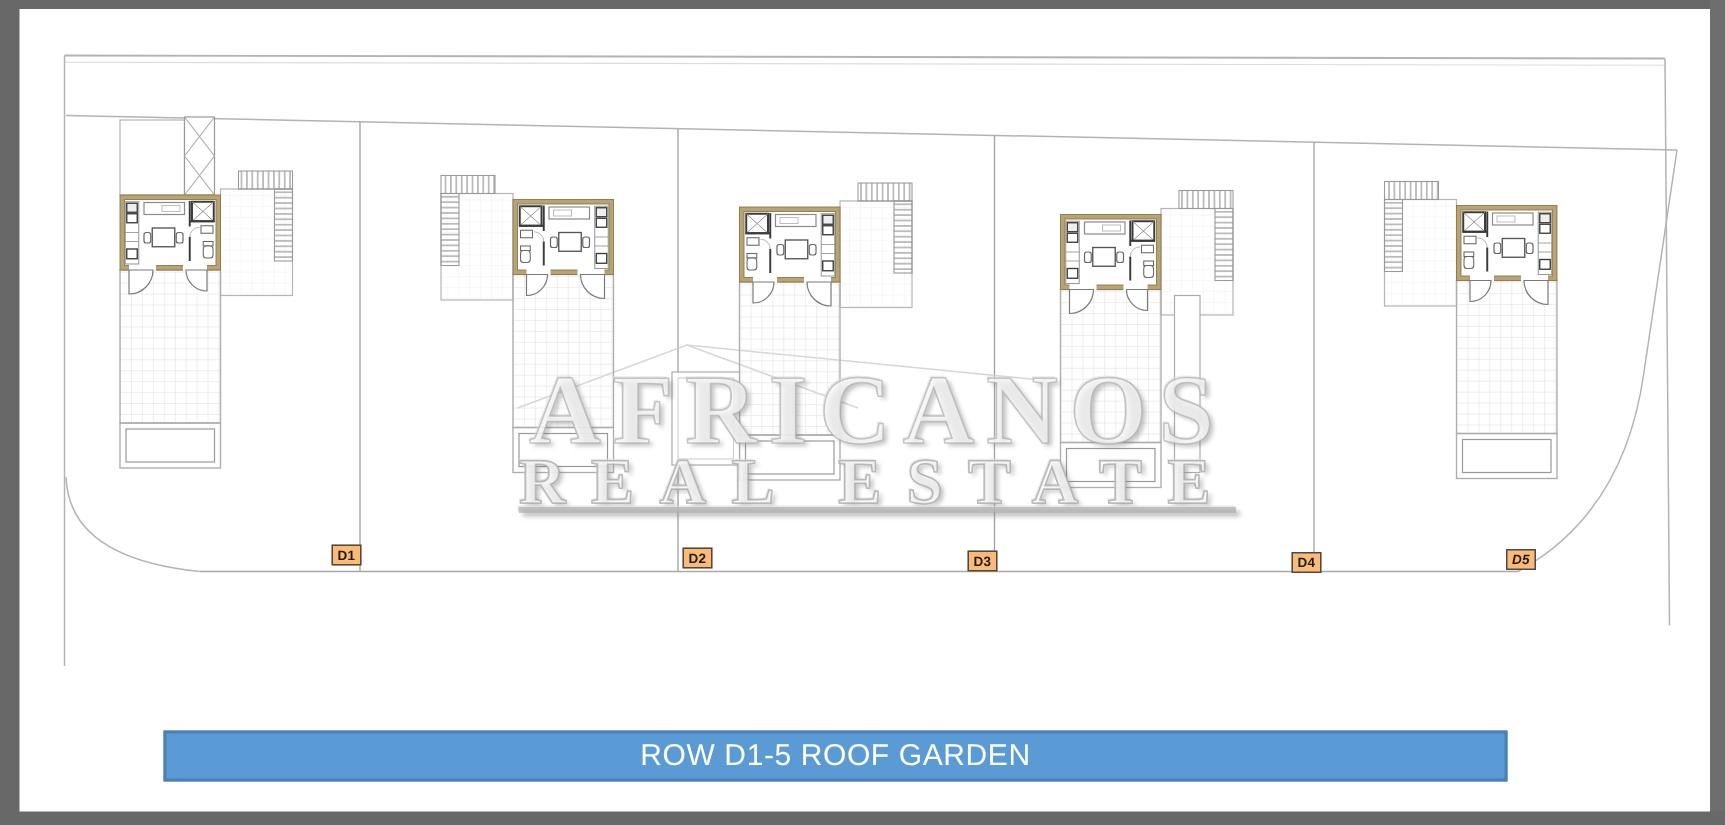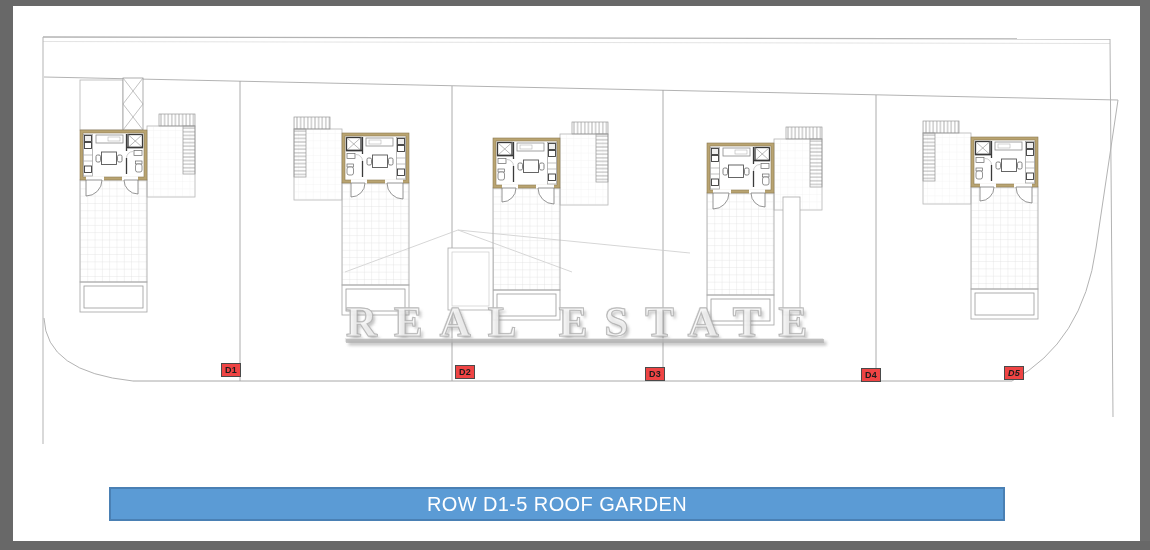--- a/index.html
+++ b/index.html
@@ -22,21 +22,21 @@
     font-family:"Liberation Serif",serif;font-weight:bold;
     color:rgba(252,252,252,0.72);
     -webkit-text-stroke:1px rgba(170,170,170,0.65);
     text-shadow:2.5px 2.5px 3px rgba(125,125,125,0.45), -1px -1px 0 rgba(220,220,220,0.6);
     pointer-events:none;white-space:nowrap;
   }
   .wm1{top:236px;font-size:66px;letter-spacing:8px;}
   .wm2{top:297px;font-size:43px;letter-spacing:17px;text-decoration:underline;}
   
   .dlabel{
-    position:absolute;width:18px;height:12px;background:#ef4444;
+    position:absolute;width:18px;height:12px;background:#fdba74;
     border:1px solid #4a4a4a;color:#1c1c1c;
     font:bold 9px/12px "Liberation Sans",sans-serif;
     display:flex;align-items:center;justify-content:center;letter-spacing:.3px;
   }
   
   .banner{
     position:absolute;left:109px;top:487px;width:892px;height:30px;
     background:#5b9bd5;border:2px solid #4a80b4;
     display:flex;align-items:center;justify-content:center;
     color:#ffffff;font-size:20px;letter-spacing:.4px;
@@ -174,20 +174,21 @@
       <use href="#roomM"></use>
     </g>
 
     <g transform="translate(971,137)">
       <use href="#terrL"></use>
         <use href="#lower"></use>
         <use href="#roomN"></use>
     </g>
   </svg>
 
+  <div class="wm wm1">AFRICANOS</div>
   <div class="wm wm2">REAL ESTATE</div>
 
   <div class="dlabel" style="left:221px;top:363px;">D1</div>
   <div class="dlabel" style="left:455px;top:365px;">D2</div>
   <div class="dlabel" style="left:645px;top:367px;">D3</div>
   <div class="dlabel" style="left:861px;top:368px;">D4</div>
   <div class="dlabel" style="left:1004px;top:366px;font-style:italic;">D5</div>
 
   <div class="banner">
     <span>ROW D1-5 ROOF GARDEN</span>

